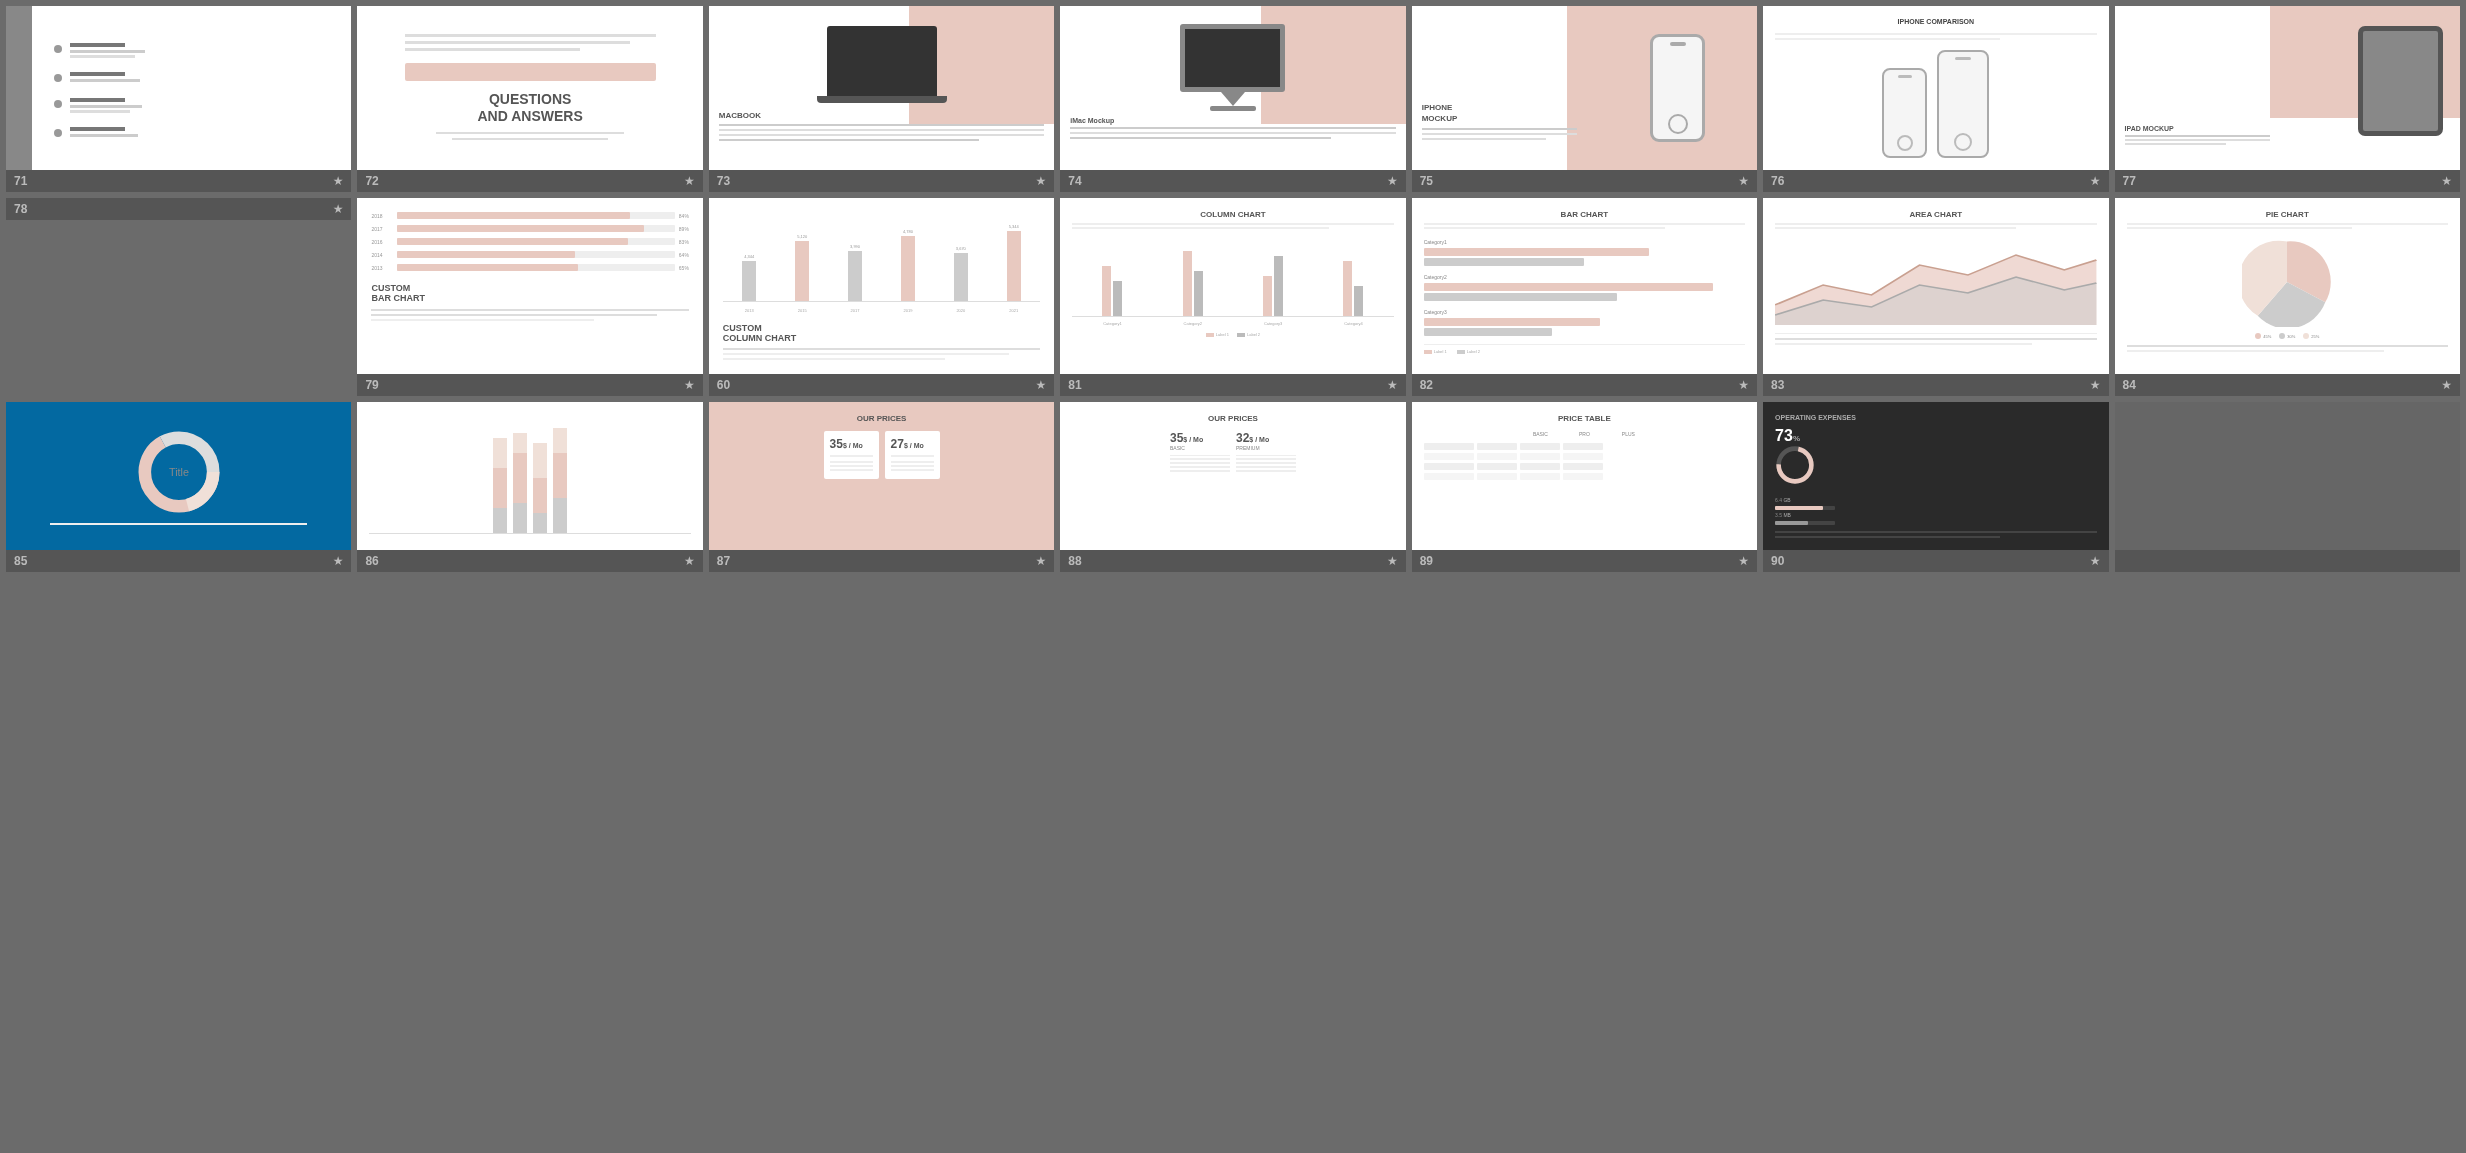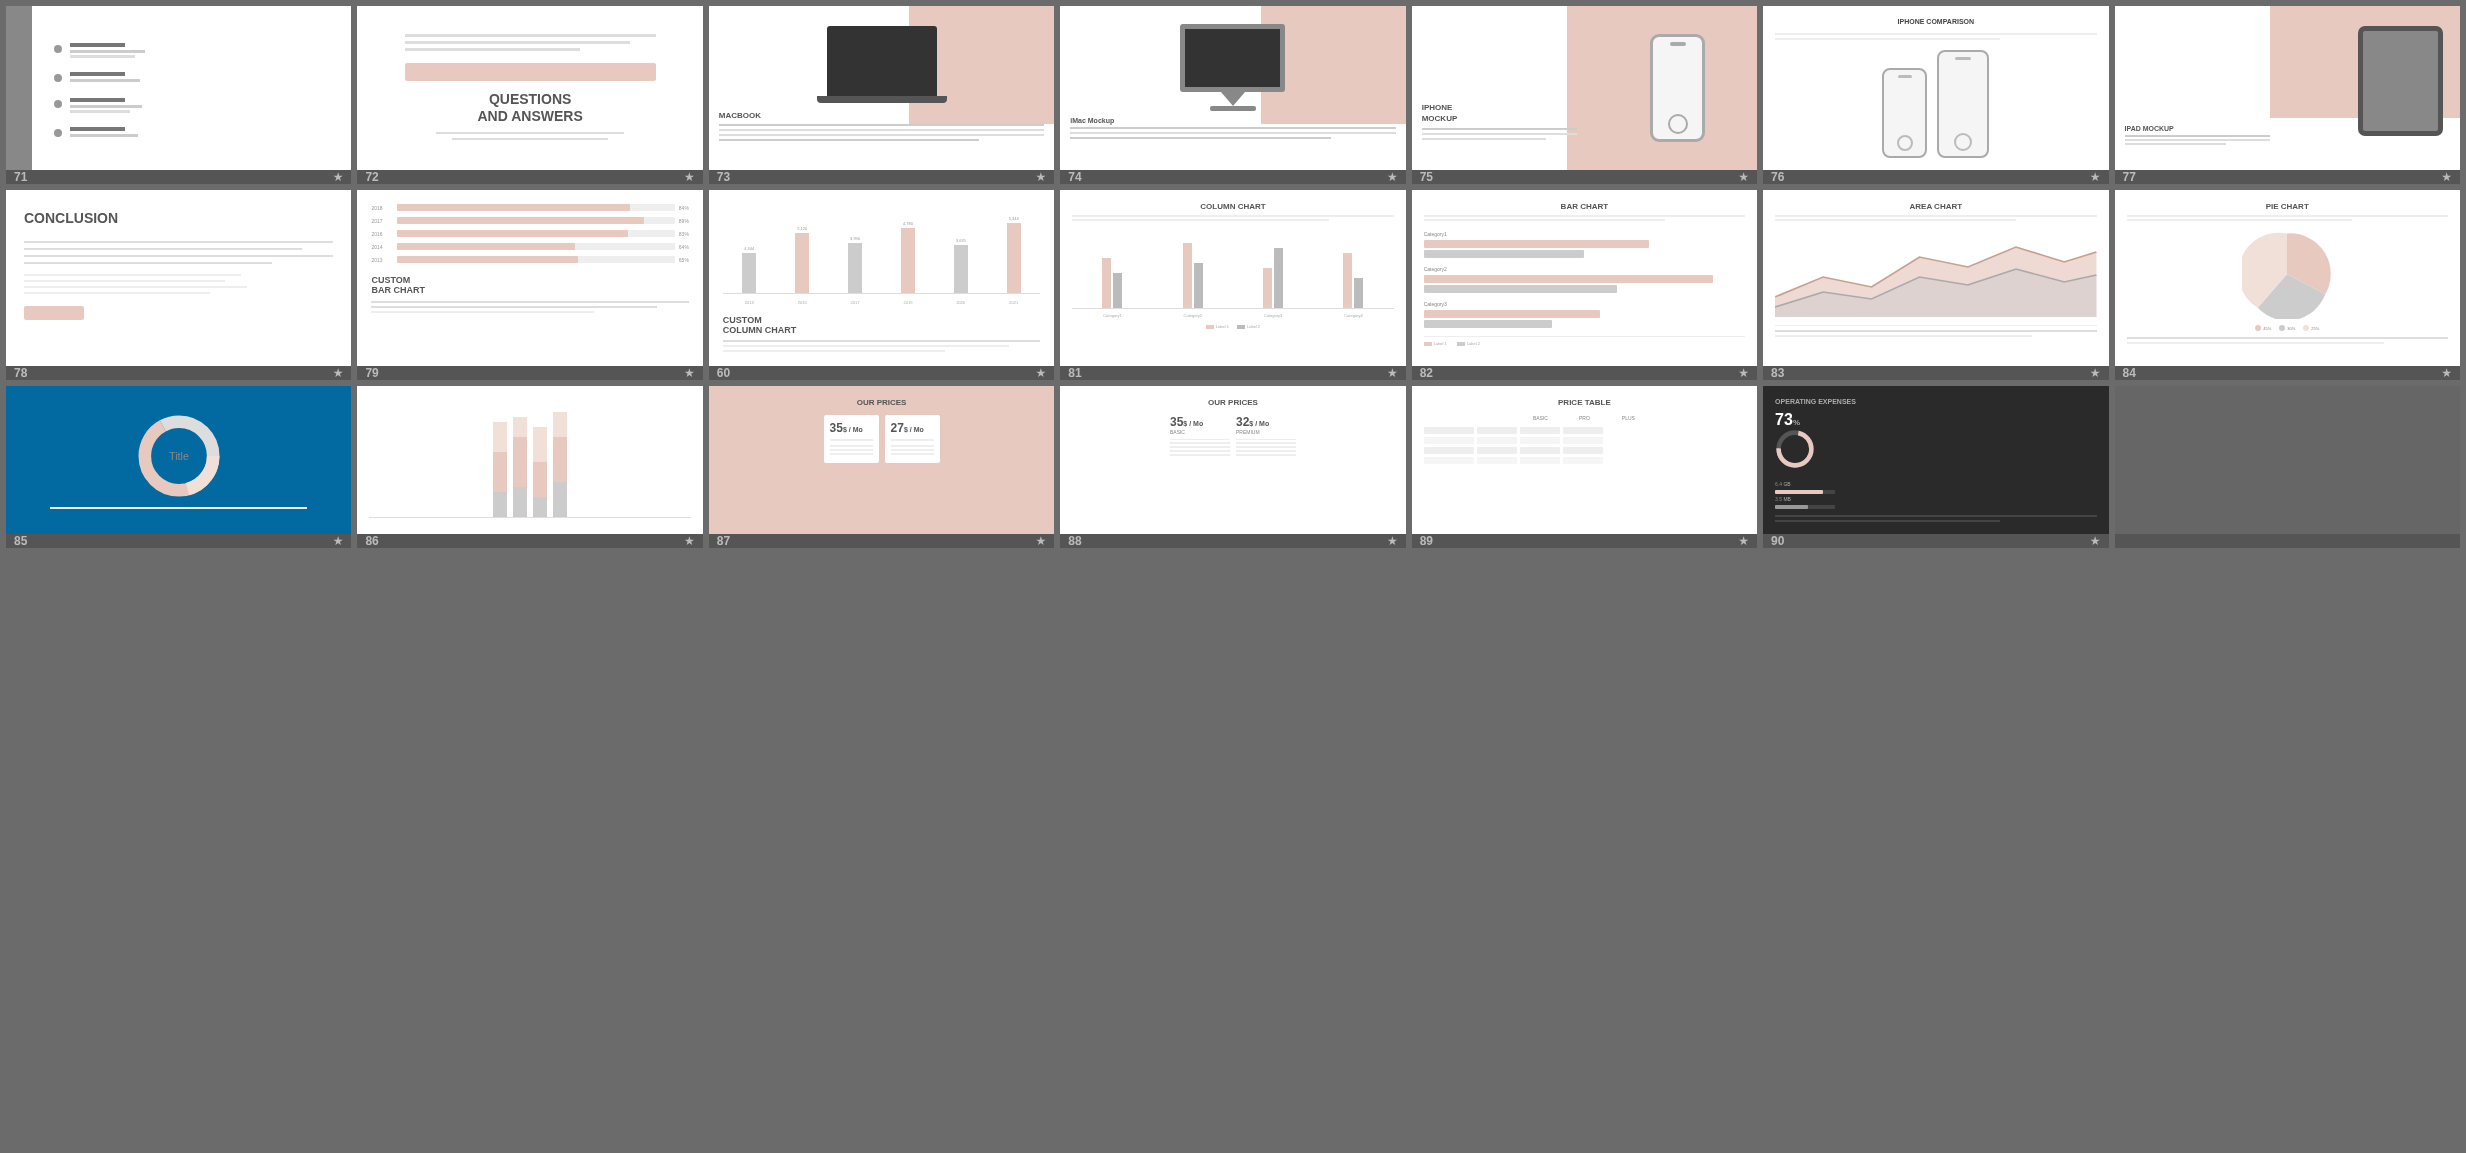--- a/index.html
+++ b/index.html
@@ -28,21 +28,21 @@
 
     .thumb {
       flex: 1;
       background: #fff;
       position: relative;
       overflow: hidden;
     }
 
     .footer {
       background: #555;
-      height: 14px;
+      height: 22px;
       display: flex;
       align-items: center;
       justify-content: space-between;
       padding: 2px 8px;
     }
     .footer .num {
       color: #bbb;
       font-size: 12px;
       font-weight: bold;
     }
@@ -242,36 +242,20 @@
       <span class="num">77</span>
       <span class="star">★</span>
     </div>
   </div>
 
 </div>
 
 <div class="row row-mid">
 
   <div class="slide-card">
-    <div class="thumb">
-      <div style="width:100%;height:100%;background:#fff;padding:20px 18px;">
-        <div style="font-size:14px;font-weight:bold;color:#555;margin-bottom:14px;line-height:1.2;">CONCLUSION</div>
-        <div style="height:2px;background:#ddd;margin-bottom:5px;"></div>
-        <div style="height:2px;background:#ddd;margin-bottom:5px;width:90%;"></div>
-        <div style="height:2px;background:#ddd;margin-bottom:5px;"></div>
-        <div style="height:2px;background:#ddd;margin-bottom:5px;width:80%;"></div>
-        <div style="margin-top:10px;">
-          <div style="height:2px;background:#eee;margin-bottom:4px;width:70%;"></div>
-          <div style="height:2px;background:#eee;margin-bottom:4px;width:65%;"></div>
-          <div style="height:2px;background:#eee;margin-bottom:4px;width:72%;"></div>
-          <div style="height:2px;background:#eee;margin-bottom:4px;width:60%;"></div>
-        </div>
-        <div style="width:60px;height:14px;background:#e8c9c0;border-radius:2px;margin-top:12px;"></div>
-      </div>
-    </div>
     <div class="footer">
       <span class="num">78</span>
       <span class="star">★</span>
     </div>
   </div>
 
   <div class="slide-card">
     <div class="thumb">
       <div style="width:100%;height:100%;background:#fff;padding:14px;">
         <div style="margin-bottom:10px;">

